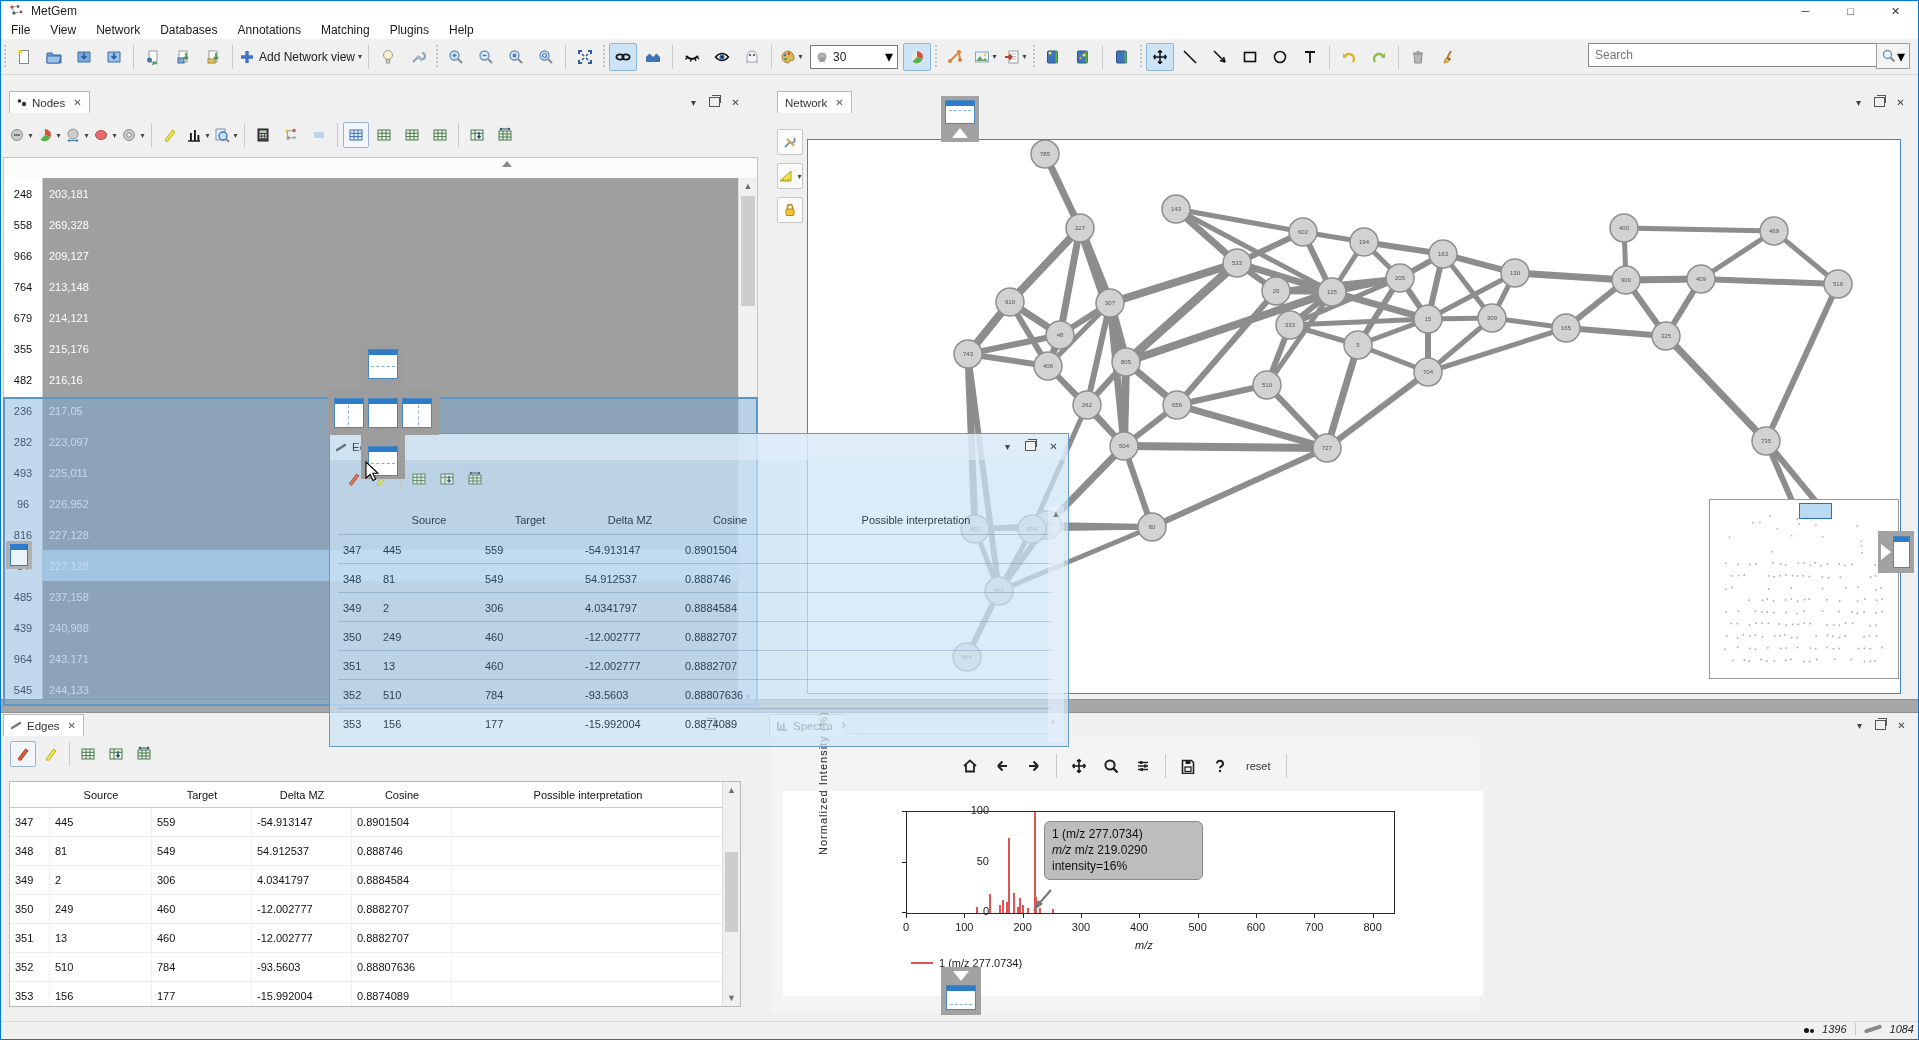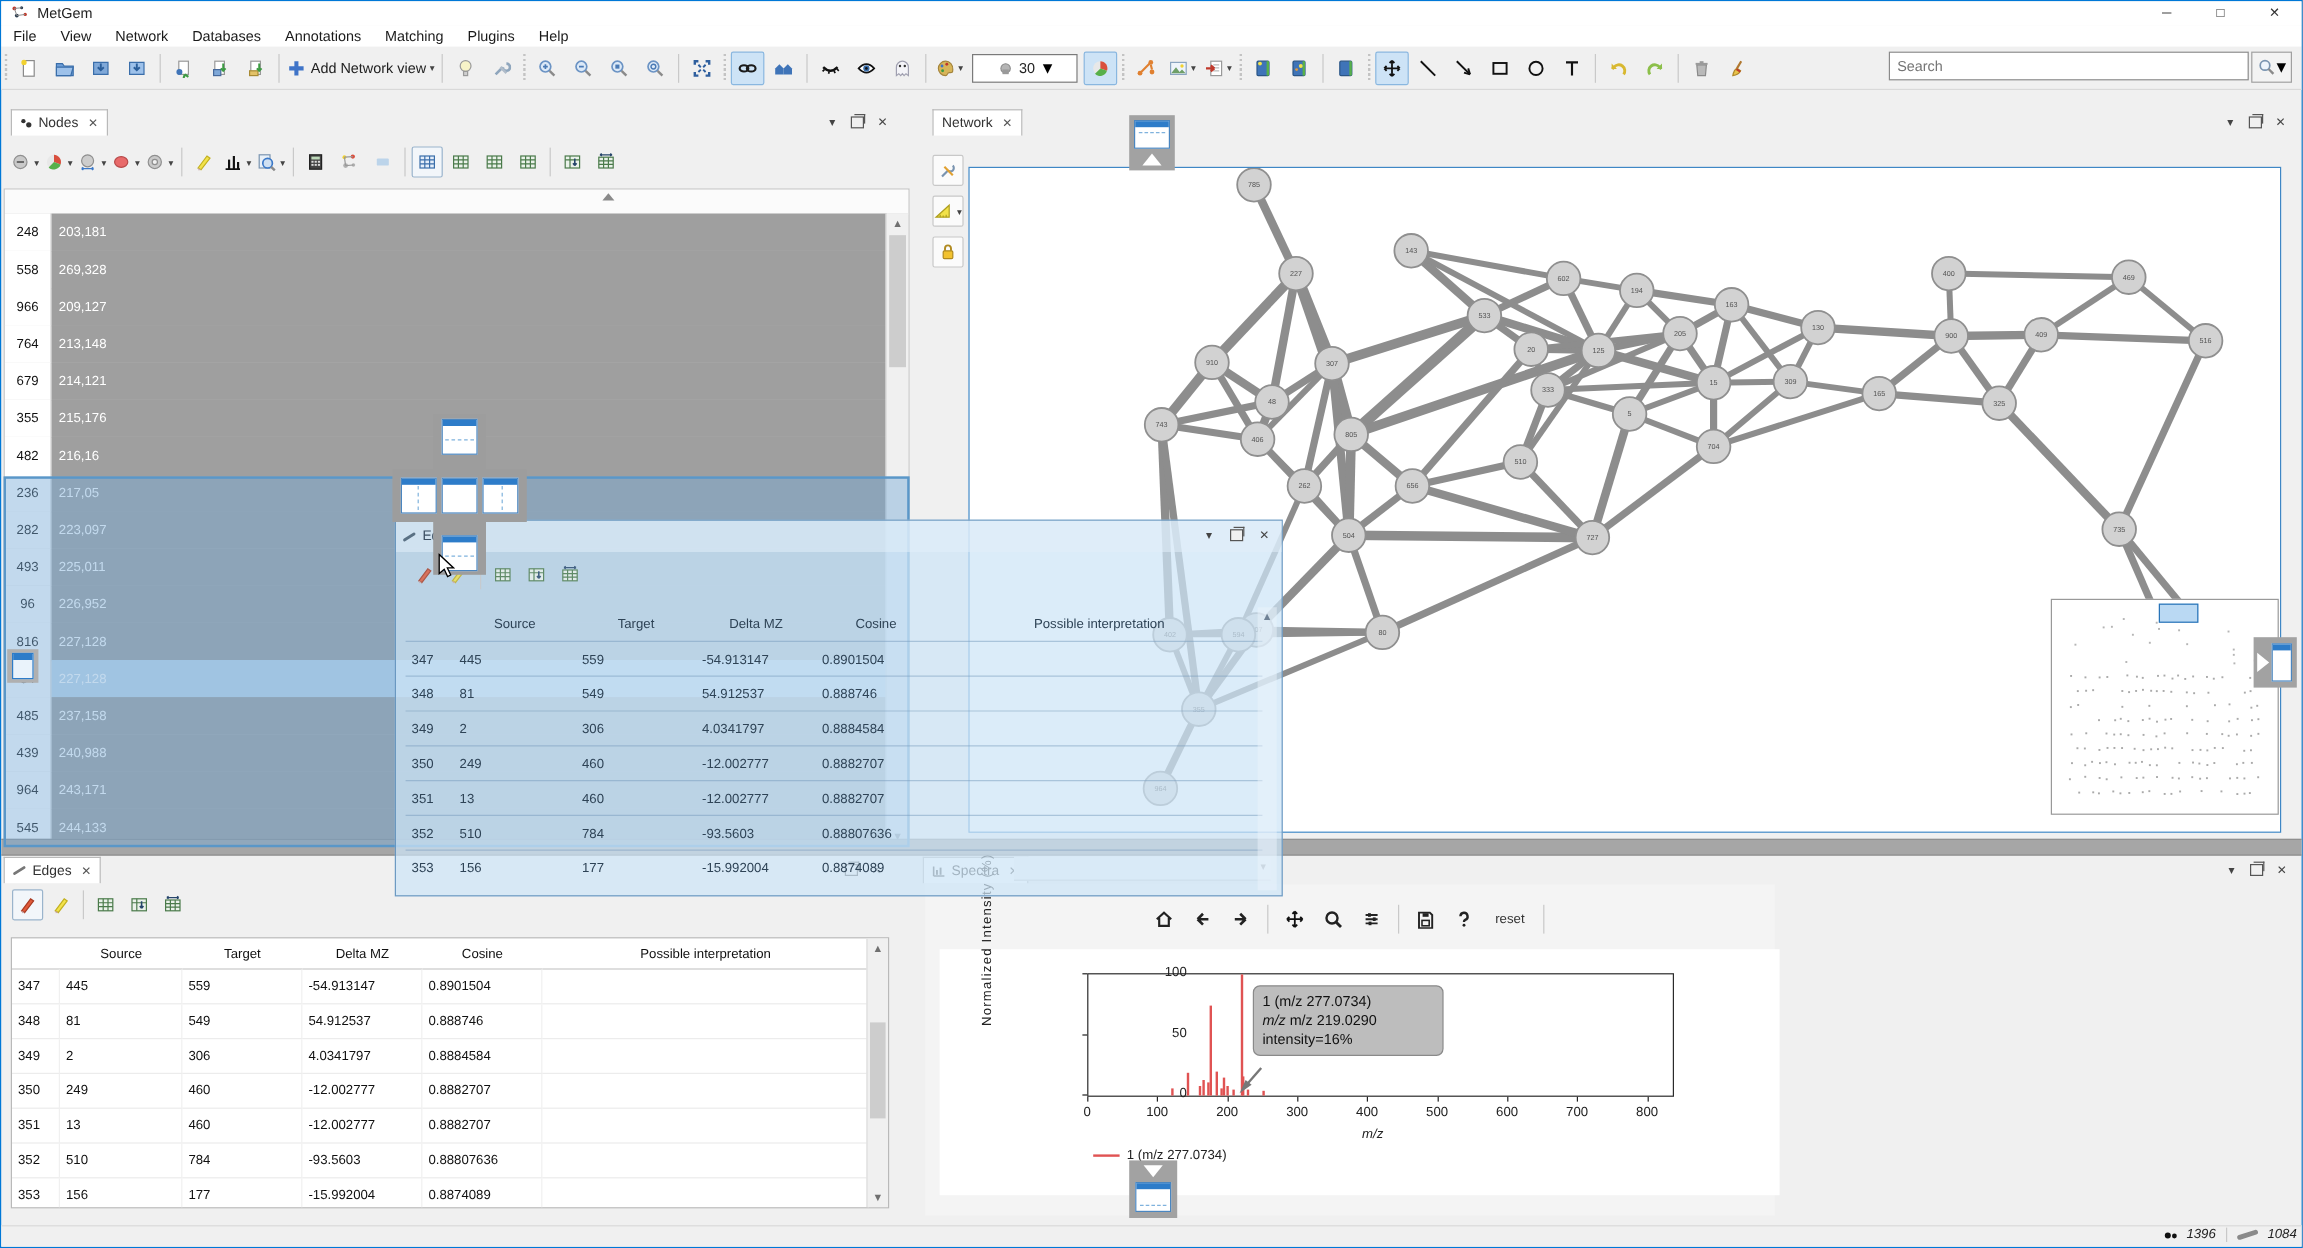--- a/index.html
+++ b/index.html
@@ -17,23 +17,23 @@
   #toolbar{left:0;top:38px;width:100%;height:35px;background:#f0f0f0;border-bottom:1px solid #d9d9d9;display:flex;align-items:center;}
   .grip{width:6px;height:24px;margin:0 1px;background:repeating-linear-gradient(to bottom,#c3c3c3 0 2px,transparent 2px 4px);background-size:2px 100%;background-repeat:repeat-y;background-position:2px 0;}
   .sep{width:1px;height:24px;background:#c9c9c9;margin:0 4px;}
   .btn{box-sizing:border-box;height:28px;min-width:28px;display:flex;align-items:center;justify-content:center;border:1px solid transparent;border-radius:2px;margin:0 1px;position:relative;}
   .btn.checked{background:#cde3f6;border-color:#89b7e0;}
   .btn.framed{background:#f2f6fa;border-color:#9ab4cc;}
   .btn .dd{font-size:8px;color:#444;margin-left:3px;}
   .btn.small{height:26px;min-width:26px;}
   svg.ic{display:block;}
   #addnet-label{font-size:12px;color:#222;margin-left:4px;}
-  #size-combo{box-sizing:border-box;width:88px;height:24px;background:#fff;border:1px solid #7a7a7a;display:flex;align-items:center;padding:0 20px;margin:0 4px;}
+  #size-combo{box-sizing:border-box;width:88px;height:24px;background:#fff;border:1px solid #7a7a7a;display:flex;align-items:center;padding:0 4px;margin:0 4px;}
   #size-combo .val{font-size:12px;color:#222;flex:1;margin-left:4px;}
-  #search-wrap{position:absolute;right:44px;top:42px;width:300px;height:24px;}
+  #search-wrap{position:absolute;right:30px;top:42px;width:300px;height:24px;}
   #search-input{box-sizing:border-box;width:100%;height:24px;border:1px solid #8a8a8a;background:#fff;font-size:12px;padding:2px 6px;font-family:"Liberation Sans",sans-serif;}
   #search-btn{position:absolute;right:8px;top:42px;width:32px;height:24px;border:1px solid #a0a0a0;background:#f3f3f3;display:flex;align-items:center;justify-content:center;}
   
   .tab{box-sizing:border-box;height:22px;background:#fff;border:1px solid #b9b9b9;border-bottom:none;display:flex;align-items:center;padding:0 7px;font-size:11.5px;color:#333;gap:5px;}
   .tab .x{font-size:10px;color:#555;margin-left:3px;}
   .dockbtns{display:flex;gap:4px;align-items:center;}
   .dockbtn{width:17px;height:14px;display:flex;align-items:center;justify-content:center;font-size:10px;color:#444;}
   .floatic{width:9px;height:8px;border:1px solid #555;position:relative;background:#f0f0f0;}
   .floatic:before{content:"";position:absolute;left:2px;top:-3px;width:8px;height:7px;border:1px solid #555;border-bottom:none;border-left:none;}
   #nodes-tabrow{left:2px;top:90px;width:756px;height:22px;}

